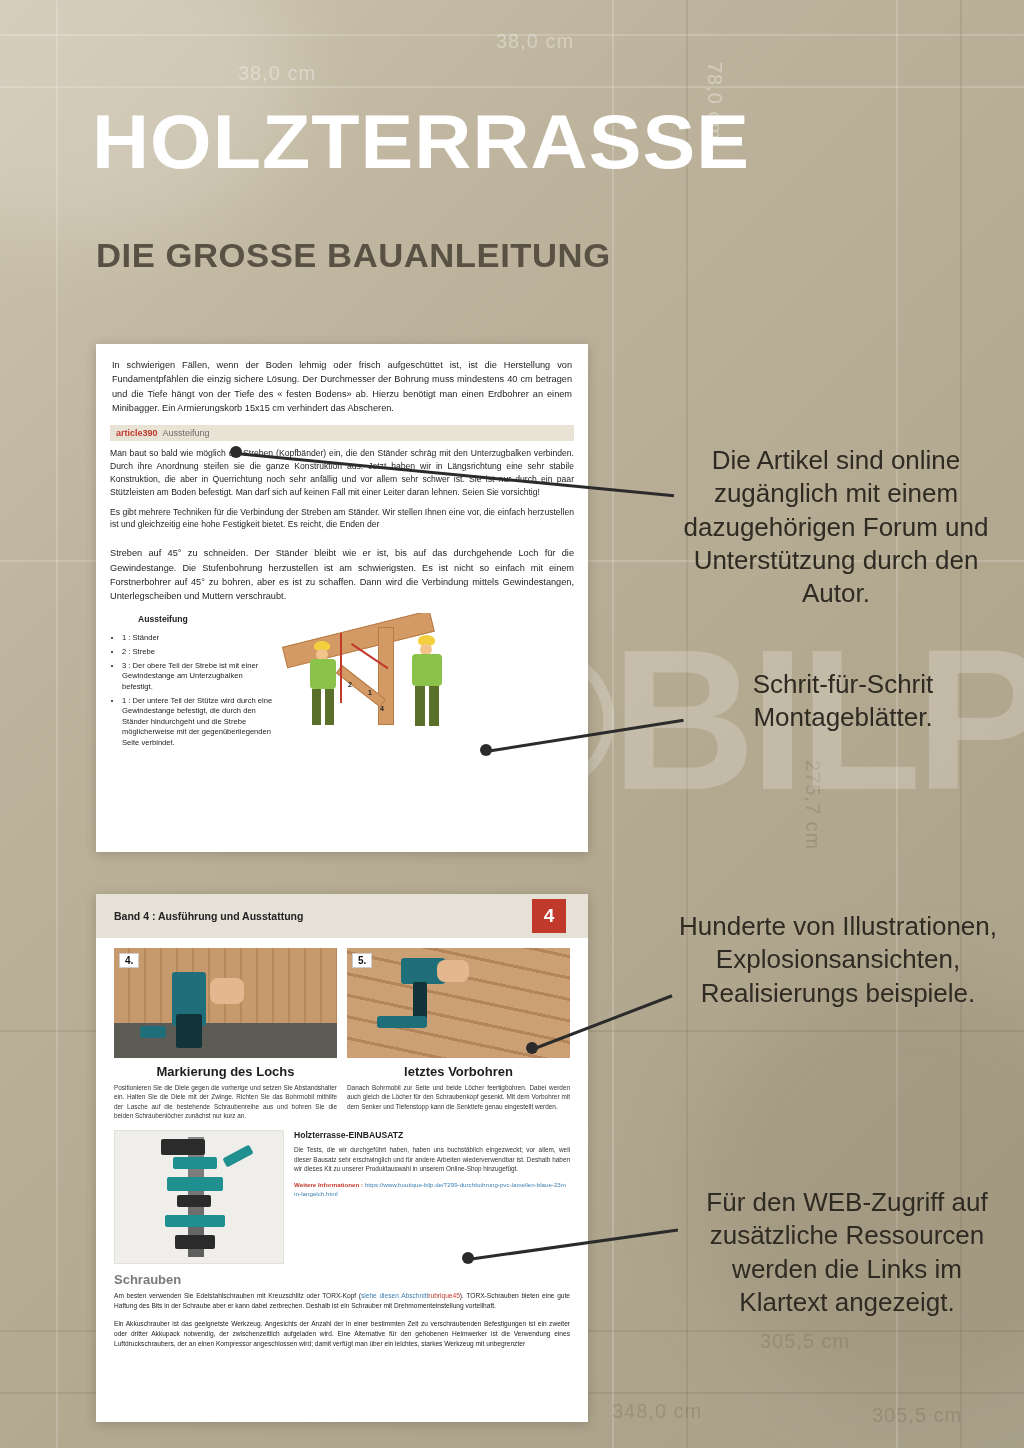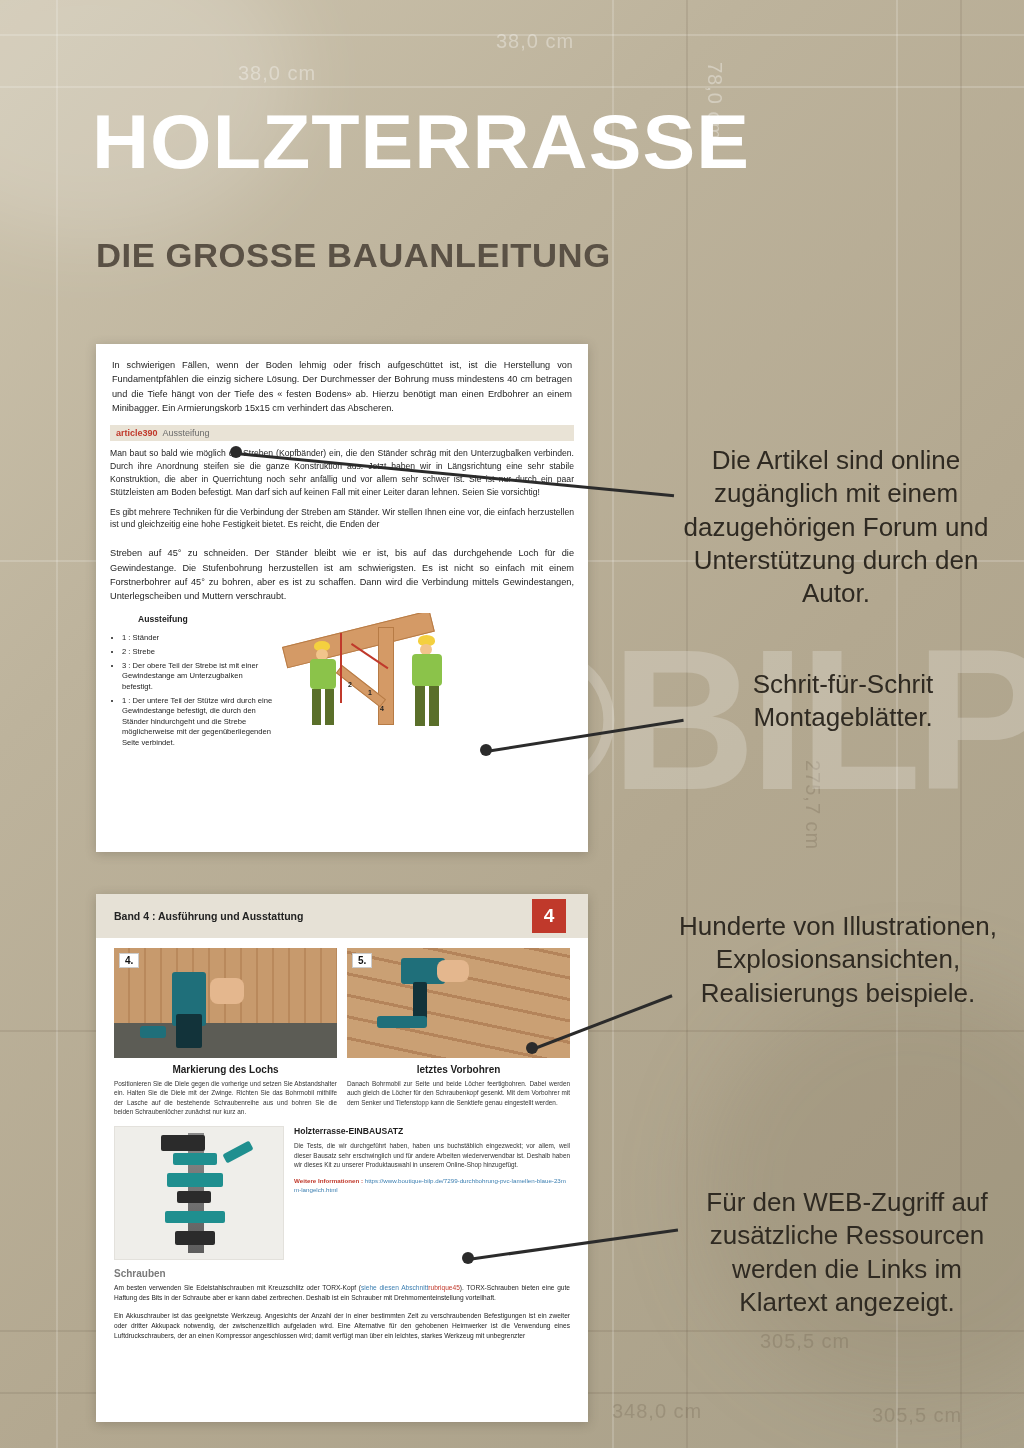--- a/index.html
+++ b/index.html
@@ -309,21 +309,21 @@
     top: 5px;
     background: #ffffff;
     color: #111;
     font-size: 10px;
     font-weight: bold;
     padding: 1px 5px;
     border: 1px solid #ccc;
   }
   .p2-card .cap {
     text-align: center;
-    font-size: 10px;
+    font-size: 13px;
     font-weight: bold;
     margin: 6px 0 4px 0;
     color: #1d1d1d;
   }
   .p2-card .txt {
     font-size: 6.4px;
     line-height: 1.45;
     color: #333;
     text-align: justify;
   }
@@ -357,21 +357,21 @@
   .link-line {
     font-size: 6.2px;
     line-height: 1.5;
   }
   .link-line .lbl { color: #c0392b; font-weight: bold; }
   .link-line .url { color: #3c7fb1; word-break: break-all; }
   .p2-foot {
     padding: 8px 18px 0 18px;
   }
   .p2-foot .h {
-    font-size: 10px;
+    font-size: 13px;
     font-weight: bold;
     color: #7a7a7a;
     margin-bottom: 4px;
   }
   .p2-foot p {
     margin: 0 0 7px 0;
     font-size: 6.6px;
     line-height: 1.55;
     color: #1d1d1d;
     text-align: justify;

